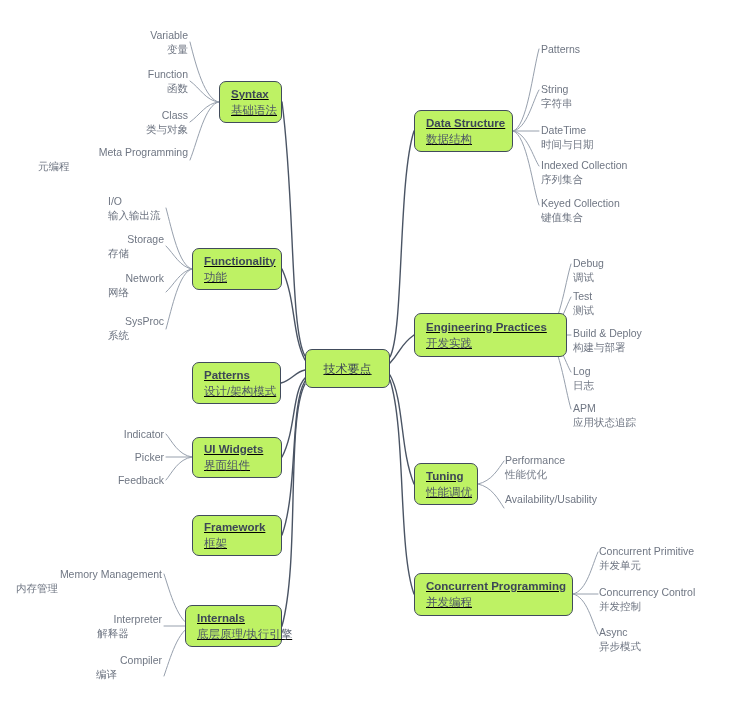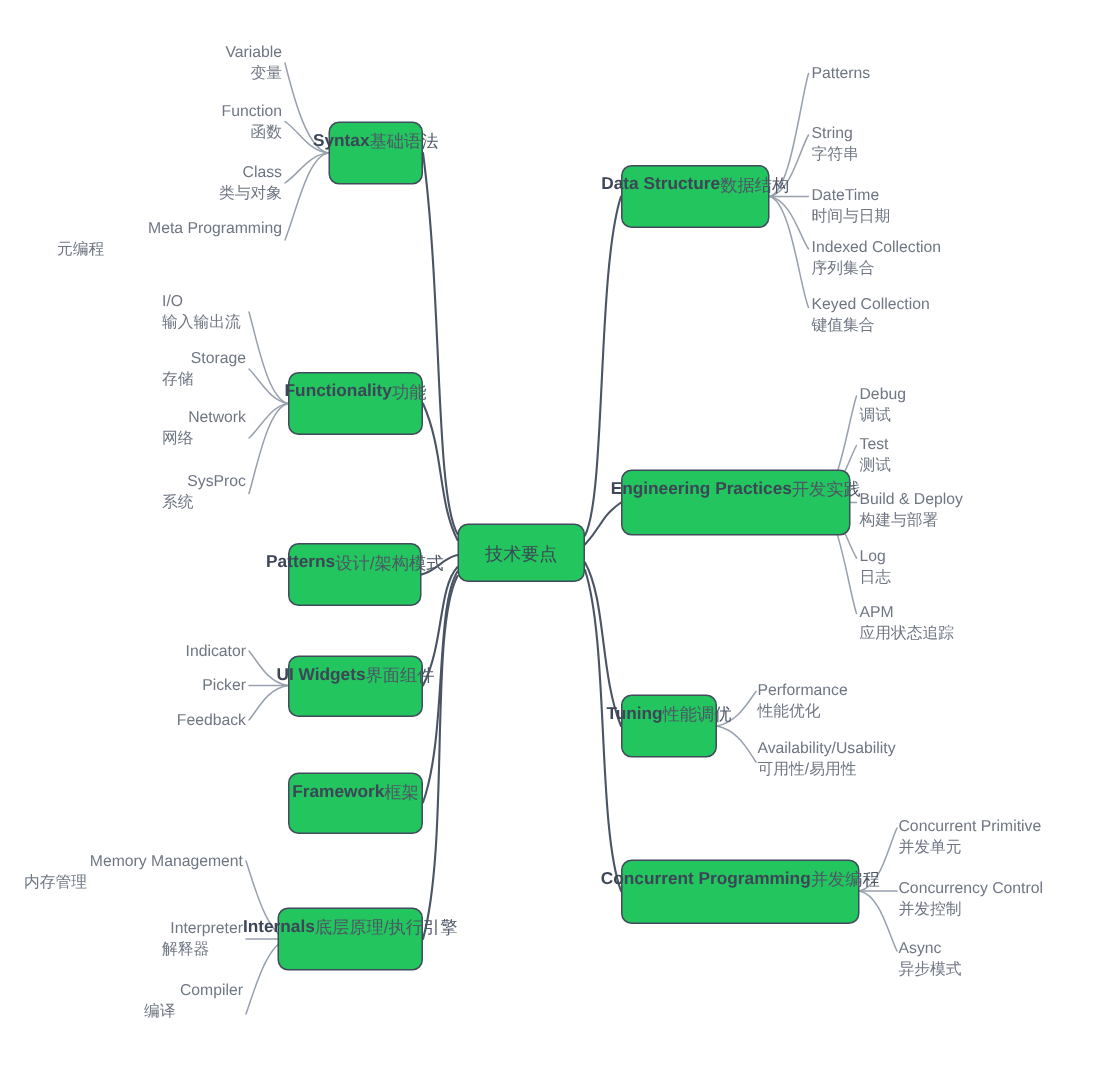--- a/index.html
+++ b/index.html
@@ -1,24 +1,24 @@
 <!DOCTYPE html>
 <html><head>
 <meta charset="utf-8">
 <style>
   html,body{margin:0;padding:0;background:#ffffff;}
   body{width:732px;height:711px;position:relative;overflow:hidden;
        font-family:"Liberation Sans","DejaVu Sans",sans-serif;}
   #canvas{position:absolute;left:0;top:0;width:732px;height:711px;}
   #edges{position:absolute;left:0;top:0;width:732px;height:711px;pointer-events:none;}
 
-  .node{position:absolute;box-sizing:border-box;background:#22c55e;
+  .node{position:absolute;box-sizing:border-box;background:#bef264;
         border:1.5px solid #414b5c;border-radius:7px;
-        display:flex;flex-direction:row;justify-content:center;
-        padding:5px 11px;z-index:3;}
+        display:flex;flex-direction:column;justify-content:center;
+        padding:5px 11px;z-index:3;text-decoration:underline;}
   .node .en{font-size:11.5px;font-weight:bold;color:#3c4656;line-height:15px;white-space:nowrap;}
   .node .zh{font-size:11.5px;color:#4d5766;line-height:16px;white-space:nowrap;}
   .node.center{align-items:center;justify-content:center;padding:6px 10px;}
   .node.center .zh{font-size:12px;color:#3c4656;font-weight:normal;}
 
   .leaf{position:absolute;z-index:2;}
   .leaf .en{font-size:10.5px;color:#6f7683;line-height:14px;white-space:nowrap;}
   .leaf .zh{font-size:10.5px;color:#6f7683;line-height:15px;white-space:nowrap;}
   .leaf.r-align{text-align:right;}
   .leaf.l-align{text-align:left;}
@@ -182,21 +182,21 @@
   <div class="leaf r-align" style="left:54px;top:473px;width:110px;">
     <div class="en">Feedback</div>
   </div>
 
   <div class="leaf r-align" style="left:16px;top:567px;width:146px;">
     <div class="en">Memory Management</div>
     <div class="zh l-align" style="text-align:left">内存管理</div>
   </div>
   <div class="leaf r-align" style="left:16px;top:612px;width:146px;">
     <div class="en">Interpreter</div>
-    <div class="zh l-align" style="text-align:left;margin-left:92px">解释器</div>
+    <div class="zh l-align" style="text-align:center;margin-left:48px">解释器</div>
   </div>
   <div class="leaf r-align" style="left:16px;top:653px;width:146px;">
     <div class="en">Compiler</div>
     <div class="zh l-align" style="text-align:left;margin-left:80px">编译</div>
   </div>
 
   <div class="leaf l-align" style="left:541px;top:42px;width:185px;">
     <div class="en">Patterns</div>
   </div>
   <div class="leaf l-align" style="left:541px;top:82px;width:185px;">
@@ -236,21 +236,20 @@
     <div class="en">APM</div>
     <div class="zh">应用状态追踪</div>
   </div>
 
   <div class="leaf l-align" style="left:505px;top:453px;width:170px;">
     <div class="en">Performance</div>
     <div class="zh">性能优化</div>
   </div>
   <div class="leaf l-align" style="left:505px;top:492px;width:180px;">
     <div class="en">Availability/Usability</div>
-    <div class="zh">可用性/易用性</div>
   </div>
 
   <div class="leaf l-align" style="left:599px;top:544px;width:135px;">
     <div class="en">Concurrent Primitive</div>
     <div class="zh">并发单元</div>
   </div>
   <div class="leaf l-align" style="left:599px;top:585px;width:135px;">
     <div class="en">Concurrency Control</div>
     <div class="zh">并发控制</div>
   </div>

